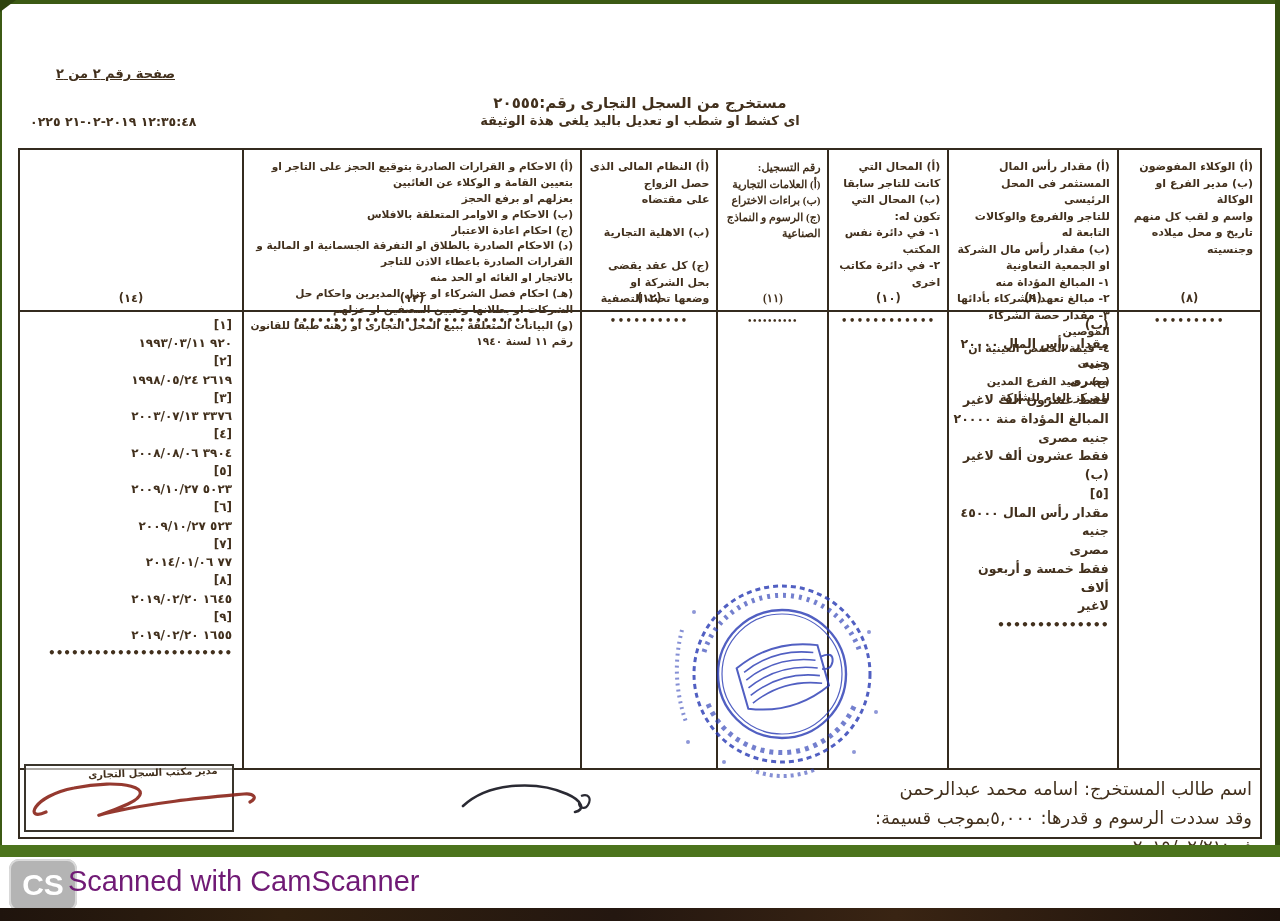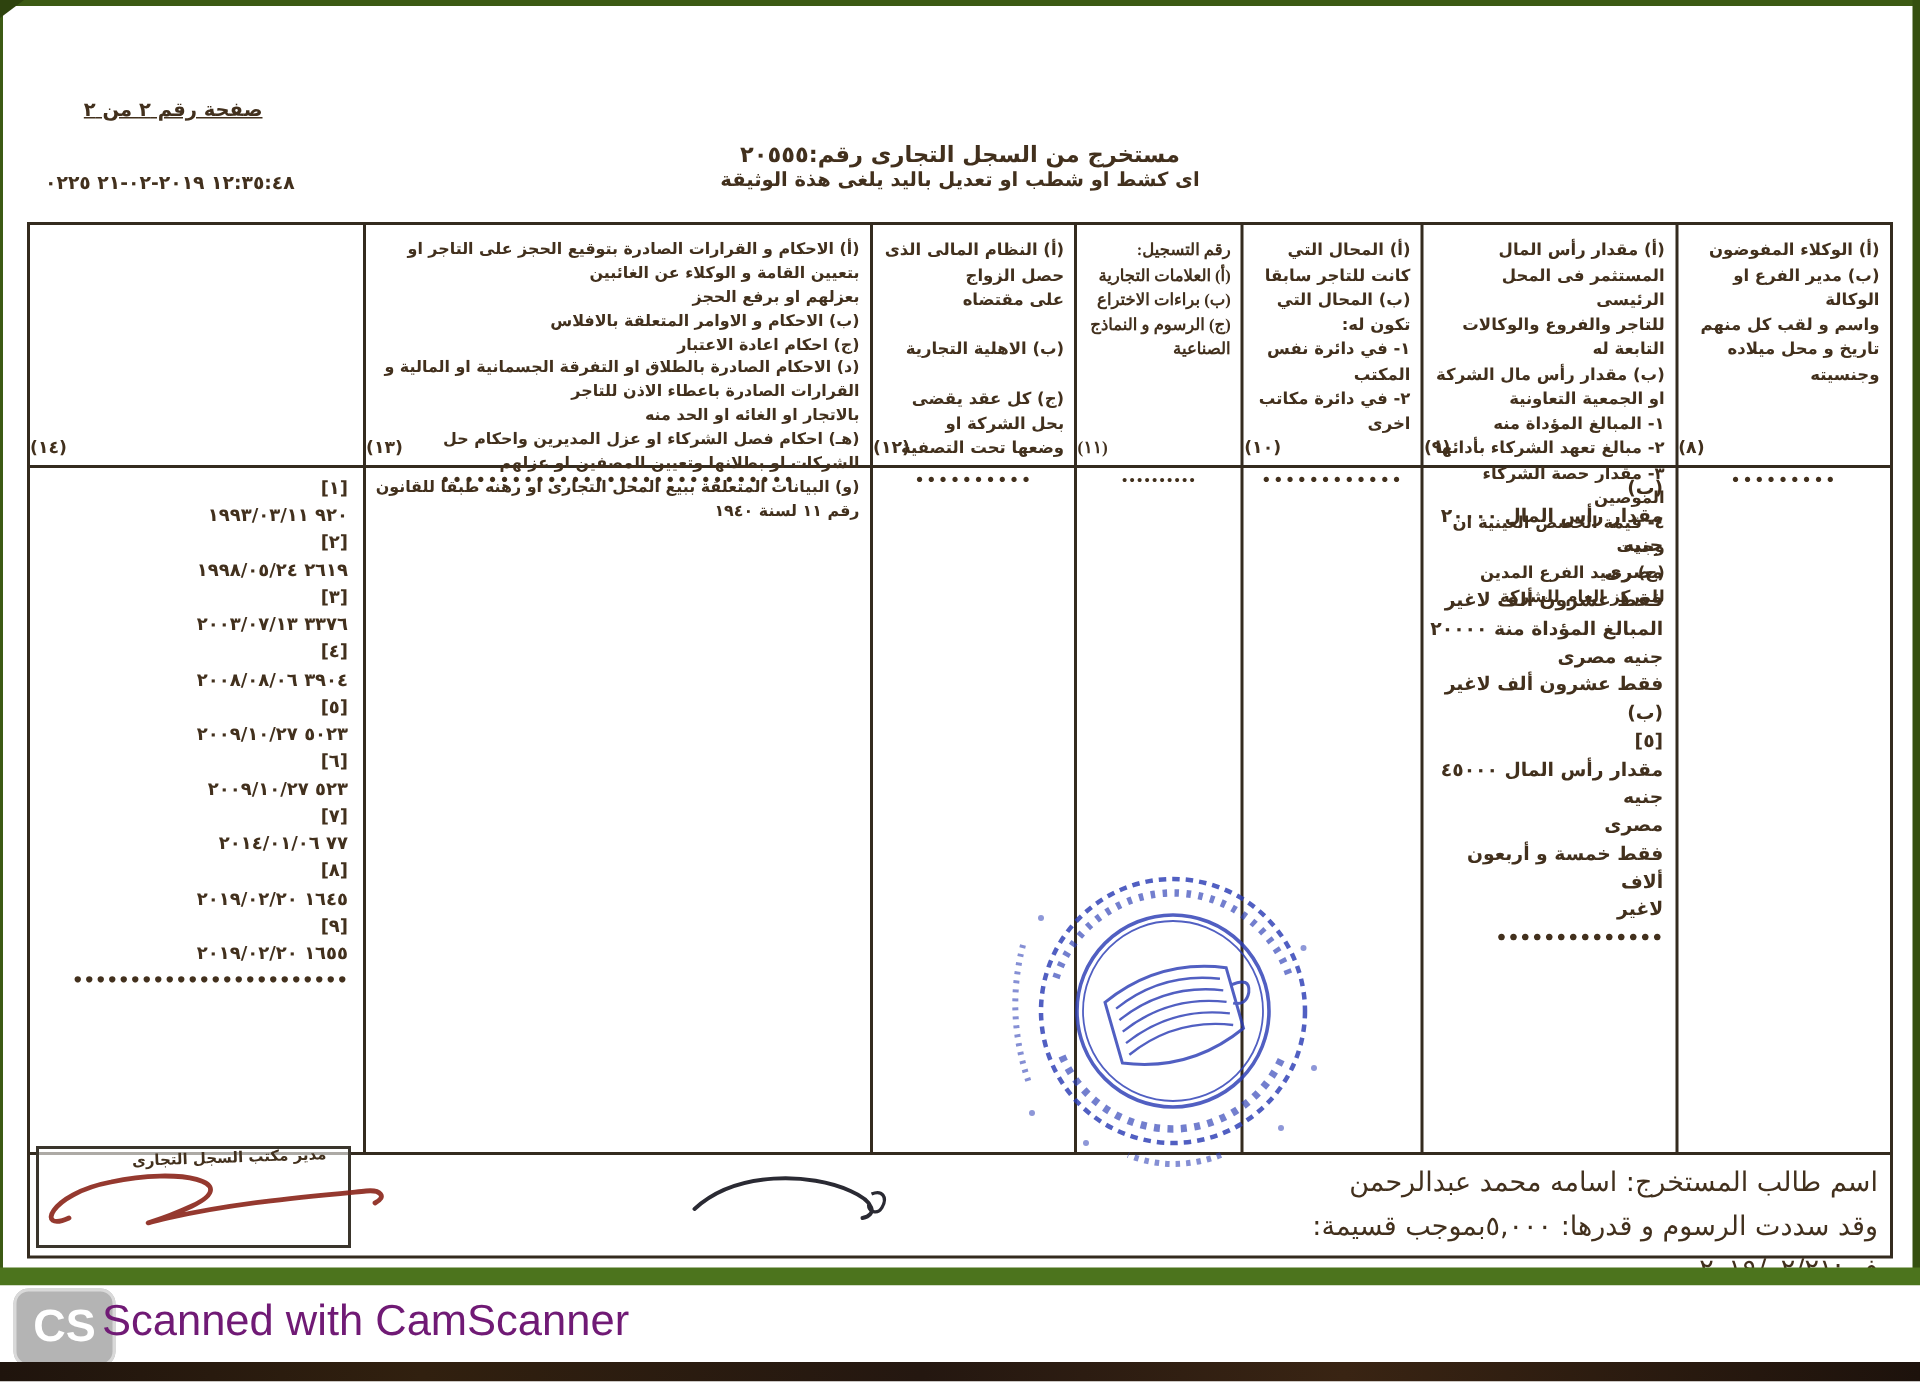--- a/index.html
+++ b/index.html
@@ -32,21 +32,21 @@
   .doc-table{position:absolute;left:18px;top:148px;width:1244px;height:620px;
     border:2px solid #342b1f;border-bottom:none;box-sizing:border-box;direction:rtl;}
   .thead{display:flex;height:162px;border-bottom:2px solid #342b1f;box-sizing:border-box;}
   .tbody{display:flex;height:456px;box-sizing:border-box;}
   .cell{position:relative;box-sizing:border-box;border-left:2px solid #342b1f;height:100%;}
   .cell:last-child{border-left:none;}
   .w8{width:147px;} .w9{width:174px;} .w10{width:123px;} .w11{width:114px;font-family:Liberation Serif, serif;}
   .w12{width:140px;} .w13{width:347px;} .w14{width:228px;}
   .hdr-text{padding:9px 7px 0 4px;font-size:11px;font-weight:bold;line-height:1.5;
     text-align:right;direction:rtl;}
-  .hdr-num{position:absolute;bottom:5px;left:0;right:0;text-align:left;
+  .hdr-num{position:absolute;bottom:5px;left:0;right:0;text-align:center;
     font-size:11.5px;font-weight:bold;}
   .hdr-hamesh{padding-top:42px;text-align:center;font-size:13px;letter-spacing:1px;}
   .dots{font-weight:bold;letter-spacing:1.5px;text-align:center;padding-top:3px;font-size:10px;}
   .body-cap{padding:4px 8px 0 4px;font-size:12.5px;font-weight:bold;line-height:1.5;
     text-align:right;direction:rtl;}
   .body-margin{padding:4px 10px 0 4px;font-size:12px;font-weight:bold;line-height:1.52;
     text-align:right;direction:rtl;letter-spacing:0.5px;}
   
   .doc-footer{position:absolute;left:18px;top:768px;width:1244px;height:71px;
     border:2px solid #342b1f;box-sizing:border-box;direction:rtl;}

